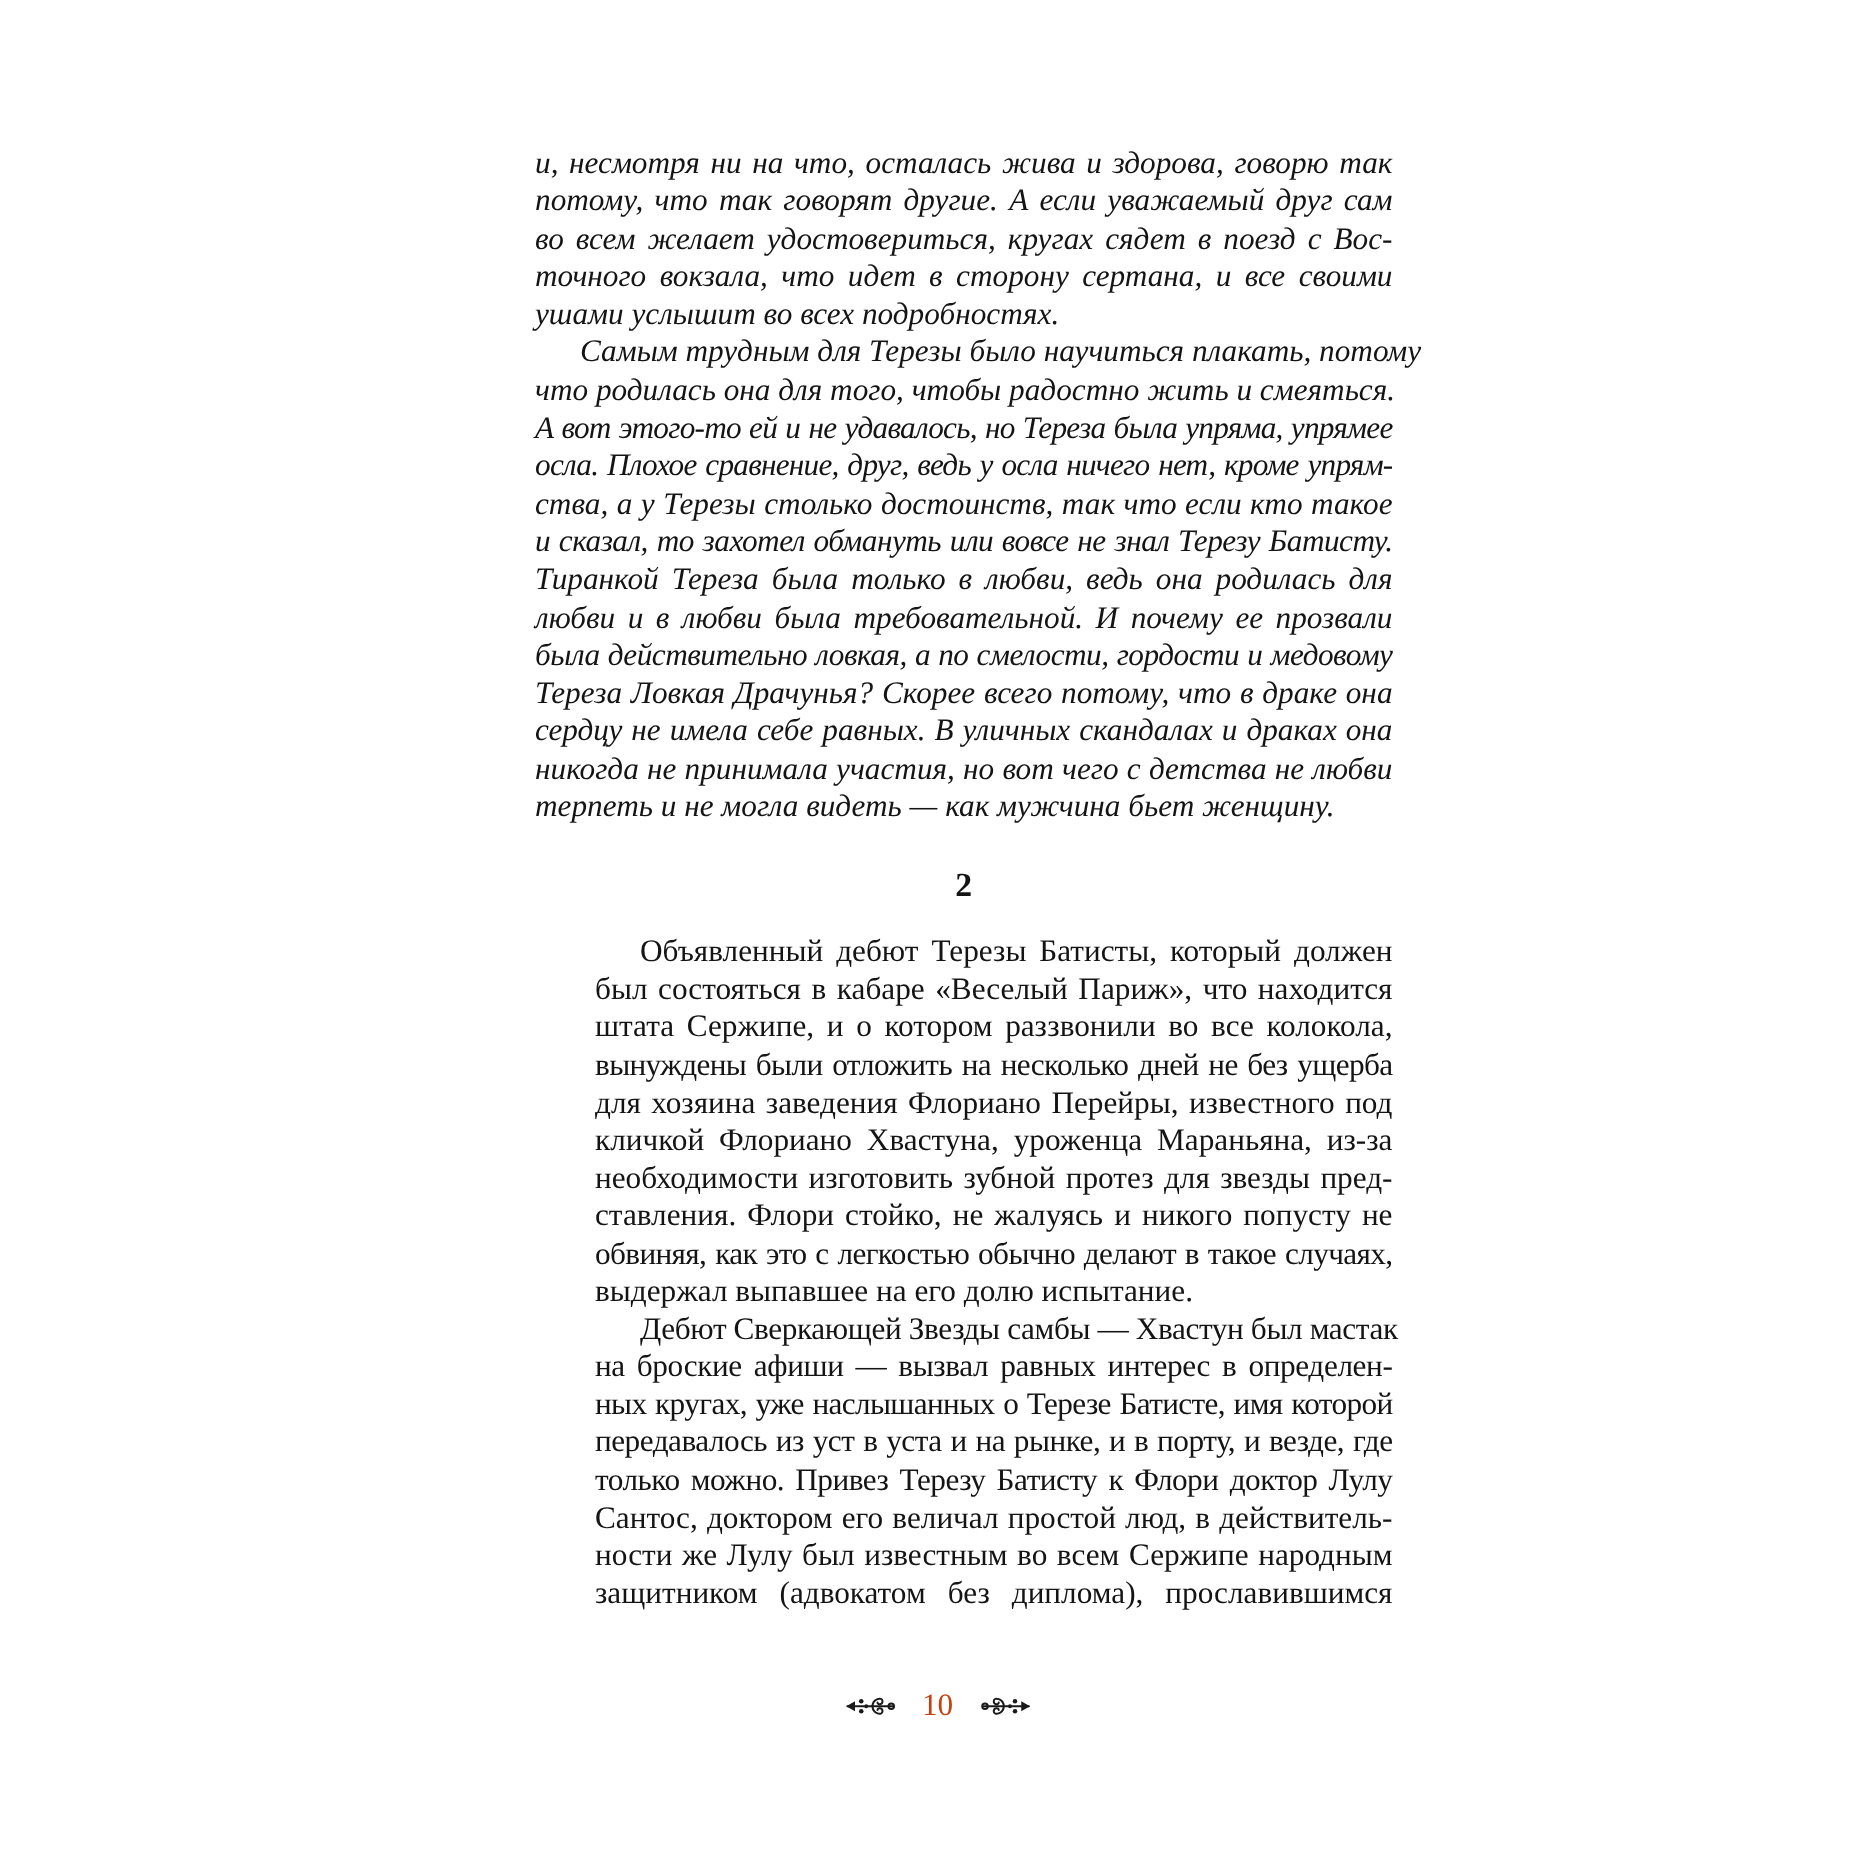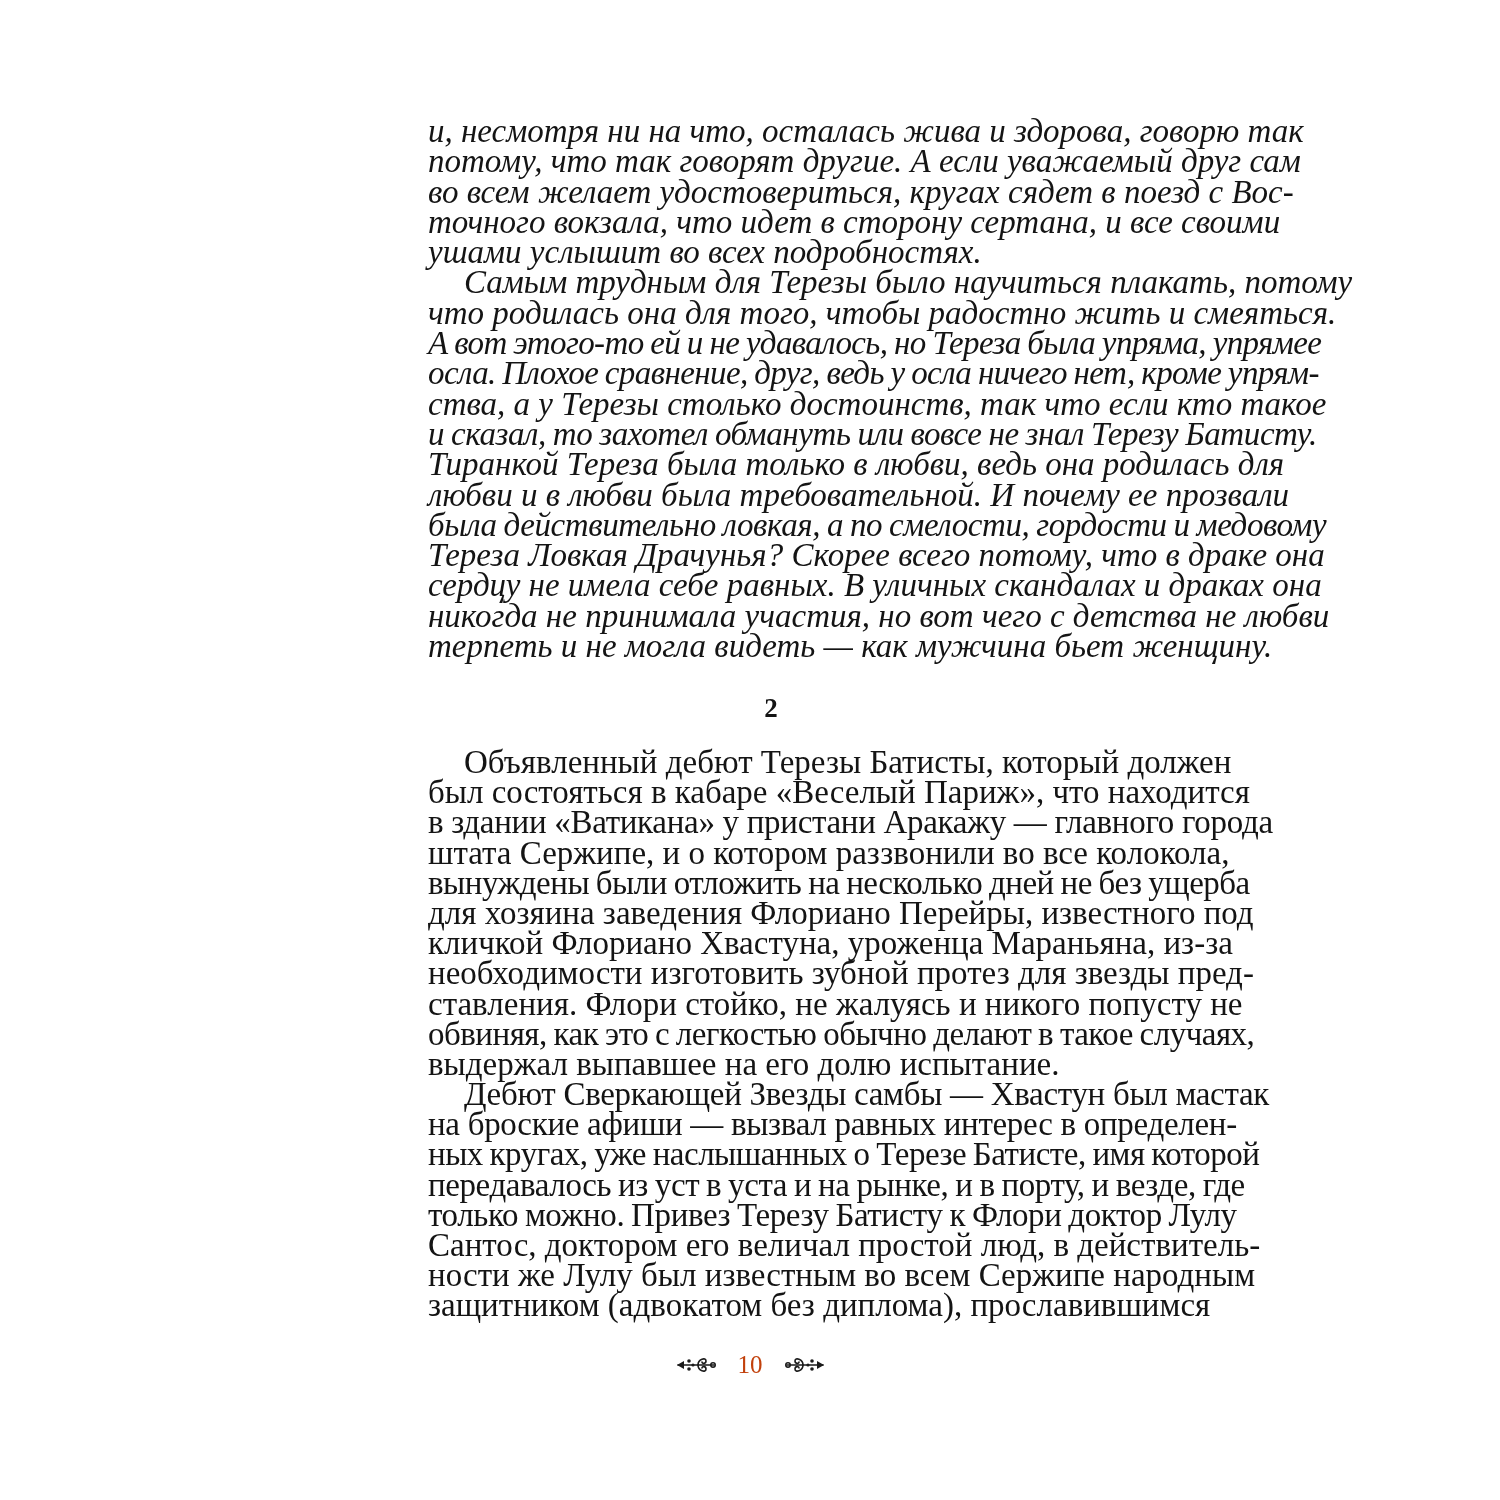--- a/index.html
+++ b/index.html
@@ -15,21 +15,21 @@
       color: #141414;
     }
     .page {
       position: absolute;
       left: 428px;
       top: 116px;
       width: 686px;
     }
     .text-block {
       font-family: "Liberation Serif", "DejaVu Serif", serif;
-      font-size: 33px;
+      font-size: 25px;
       line-height: 30.3px;
       text-align: justify;
       text-align-last: justify;
       margin: 0;
     }
     .italic-block {
       font-style: italic;
     }
     .line {
       display: block;
@@ -57,20 +57,21 @@
       line-height: 36px;
     }
     .roman-block {
       position: absolute;
       left: 0;
       top: 631px;
       width: 686px;
     }
     .roman-block .line {
       height: 30.2px;
+      margin-left: 48px;
     }
     .roman-block .text-block {
       line-height: 30.2px;
     }
     .italic-wrap {
       position: absolute;
       left: 0;
       top: 0;
       width: 686px;
     }
@@ -131,21 +132,20 @@
       <span class="line last">терпеть и не могла видеть — как мужчина бьет женщину.</span>
     </div>
   </div>
 
   <h2 class="chapter-heading">2</h2>
 
   <div class="roman-block">
     <div class="text-block">
       <span class="line indent">Объявленный дебют Терезы Батисты, который должен</span>
       <span class="line">был состояться в кабаре «Веселый Париж», что находится</span>
-      <span class="line" style="letter-spacing:-0.3px;">в здании «Ватикана» у пристани Аракажу — главного города</span>
       <span class="line">штата Сержипе, и о котором раззвонили во все колокола,</span>
       <span class="line" style="letter-spacing:-0.5px;word-spacing:-1px;">вынуждены были отложить на несколько дней не без ущерба</span>
       <span class="line">для хозяина заведения Флориано Перейры, известного под</span>
       <span class="line">кличкой Флориано Хвастуна, уроженца Мараньяна, из-за</span>
       <span class="line">необходимости изготовить зубной протез для звезды пред-</span>
       <span class="line">ставления. Флори стойко, не жалуясь и никого попусту не</span>
       <span class="line" style="letter-spacing:-0.5px;word-spacing:-1px;">обвиняя, как это с легкостью обычно делают в такое случаях,</span>
       <span class="line last">выдержал выпавшее на его долю испытание.</span>
     </div>
     <div class="text-block">

